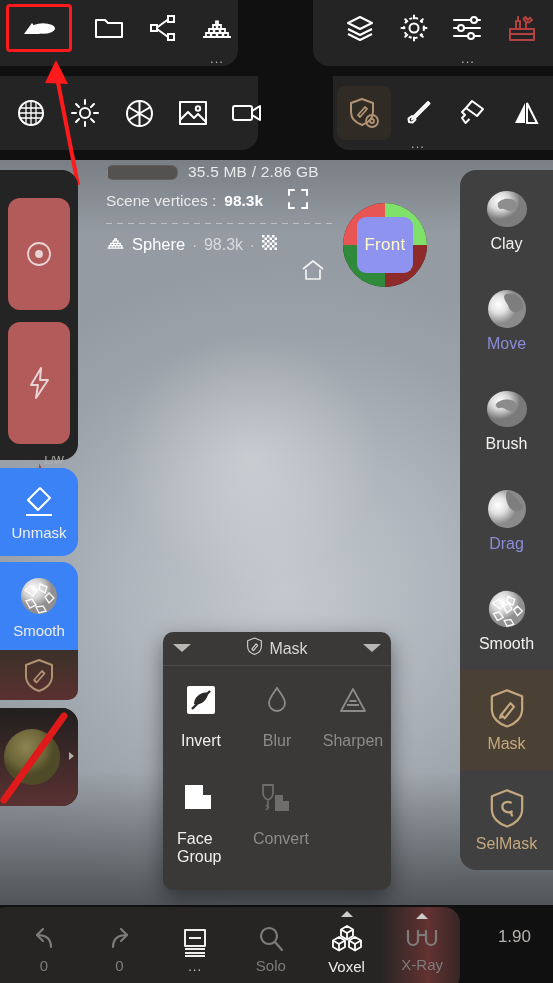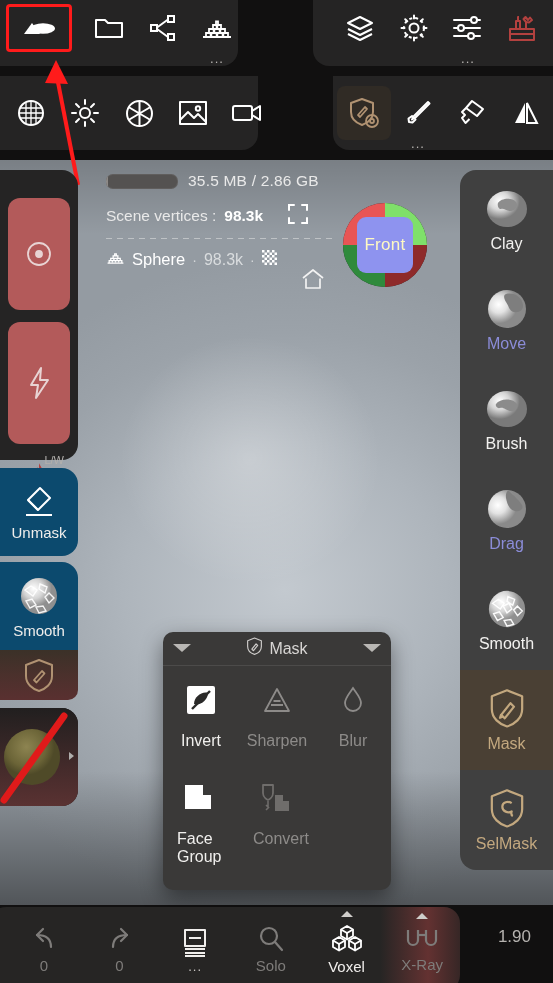--- a/index.html
+++ b/index.html
@@ -43,30 +43,30 @@
     position:absolute; bottom:-7px; left:50%; transform:translateX(-50%);
     color:#b9b6b3; font-size:13px; line-height:6px; letter-spacing:1px;
   }
   .tbtn.sel-outline{ outline:3px solid #ff1b1b; outline-offset:-1px; border-radius:2px; width:62px; height:44px;}
   .tbtn.active-gold{ background:#302b25; }
 
   
   #annot-arrow{ position:absolute; left:30px; top:50px; width:110px; height:140px; pointer-events:none;}
 
   
-  #hud{ position:absolute; left:106px; top:172px; width:240px; color:#e8e8e8; }
+  #hud{ position:absolute; left:106px; top:163px; width:240px; color:#e8e8e8; }
   .hud-row{ display:flex; align-items:center; gap:10px; }
   #mem-bar{
     width:72px; height:15px; border-radius:7px;
     background:#545251; box-shadow:inset 0 0 0 1px rgba(255,255,255,.07);
     position:relative; overflow:hidden;
   }
   #mem-bar .fill{ position:absolute; left:0; top:0; bottom:0; width:2px; background:#8d8a88; }
   #mem-text{ font-size:15.5px; color:#e9e9e9; letter-spacing:.2px; }
-  #vert-row{ margin-top:13px; display:flex; align-items:center; gap:8px;}
+  #vert-row{ margin-top:7px; display:flex; align-items:center; gap:8px;}
   #vert-label{ font-size:15.5px; color:#e9e9e9; }
   #vert-count{ font-size:15.5px; color:#ffffff; font-weight:bold;}
   #focus-icon{ margin-left:16px; }
   #dashline{ margin-top:9px; width:226px; height:1px;
     background:repeating-linear-gradient(to right,#c9ccce 0 6px, transparent 6px 11px); opacity:.8;}
   #obj-row{ margin-top:11px; display:flex; align-items:center; gap:7px; }
   #obj-name{ font-size:16.5px; color:#ffffff; }
   .obj-sep{ color:#d3d6d8; font-size:14px; }
   #obj-count{ font-size:16px; color:#d9dcde; }
   #home-icon{ position:absolute; left:194px; top:95px; }
@@ -89,21 +89,21 @@
   .redbtn{ background:#b35a5a; }
   #btn-record{ height:112px; margin-top:20px; border-radius:12px;}
   #btn-flash{ height:122px; margin-top:12px; border-radius:12px;}
   #sym-btn{ height:62px; margin-top:8px; }
   #sym-label{ color:#c35c5c; font-size:15px; margin-top:1px;}
   .lw{ position:absolute; right:6px; top:2px; color:#b3b0ad; font-size:11px;}
   .tri-right{ position:absolute; right:1px; top:30px; width:0;height:0;
      border-left:5px solid #c35c5c; border-top:4px solid transparent; border-bottom:4px solid transparent;}
 
   .lcard{
-    width:78px; border-radius:0 16px 16px 0; background:#0c4a6e;
+    width:78px; border-radius:0 16px 16px 0; background:#3b82f6;
     display:flex; flex-direction:column; align-items:center; justify-content:center;
     cursor:pointer; position:relative; overflow:hidden;
   }
   .lcard .cap{ color:#f0eeec; font-size:15px; margin-top:4px; }
 
   
   #right-col{ position:absolute; right:0; top:170px; width:93px; background:#404040;
      border-radius:16px 0 0 16px; overflow:hidden; }
   .rbtn{ height:100px; display:flex; flex-direction:column; align-items:center; justify-content:center;
     cursor:pointer; position:relative;}
@@ -578,34 +578,34 @@
             <svg width="30" height="30" viewBox="0 0 30 30">
               <rect x="1" y="1" width="28" height="28" rx="2" fill="#ffffff"></rect>
               <path d="M22 8c-6-2-14 4-14 11 6 2 14-4 14-11z" fill="#2b2a29"></path>
               <path d="M6 24L24 6" stroke="#2b2a29" stroke-width="2.4"></path>
             </svg>
           </div>
           <span class="cap">Invert</span>
         </div>
         <div class="mcell dim">
           <div class="ico">
+            <svg width="24" height="30" viewBox="0 0 24 30" fill="none" stroke="#8d8b89" stroke-width="1.8">
+              <path d="M12 3C8 9 4 13 4 18a8 8 0 0016 0c0-5-4-9-8-15z"></path>
+            </svg>
+          </div>
+          <span class="cap">Blur</span>
+        </div>
+        <div class="mcell dim">
+          <div class="ico">
             <svg width="30" height="28" viewBox="0 0 30 28" fill="none" stroke="#8d8b89" stroke-width="1.8" stroke-linejoin="round">
               <path d="M15 3L27 25H3z"></path>
               <path d="M9 19h12M11.5 15h7"></path>
             </svg>
           </div>
           <span class="cap">Sharpen</span>
-        </div>
-        <div class="mcell dim">
-          <div class="ico">
-            <svg width="24" height="30" viewBox="0 0 24 30" fill="none" stroke="#8d8b89" stroke-width="1.8">
-              <path d="M12 3C8 9 4 13 4 18a8 8 0 0016 0c0-5-4-9-8-15z"></path>
-            </svg>
-          </div>
-          <span class="cap">Blur</span>
         </div>
       </div>
 
       <div class="mrow" id="mrow2">
         <div class="mcell">
           <div class="ico">
             <svg width="32" height="30" viewBox="0 0 32 30">
               <path d="M2 2h18v10h8v14H2z" fill="#ffffff"></path>
               <rect x="20" y="2" width="8" height="9" fill="#3a3938"></rect>
             </svg>

